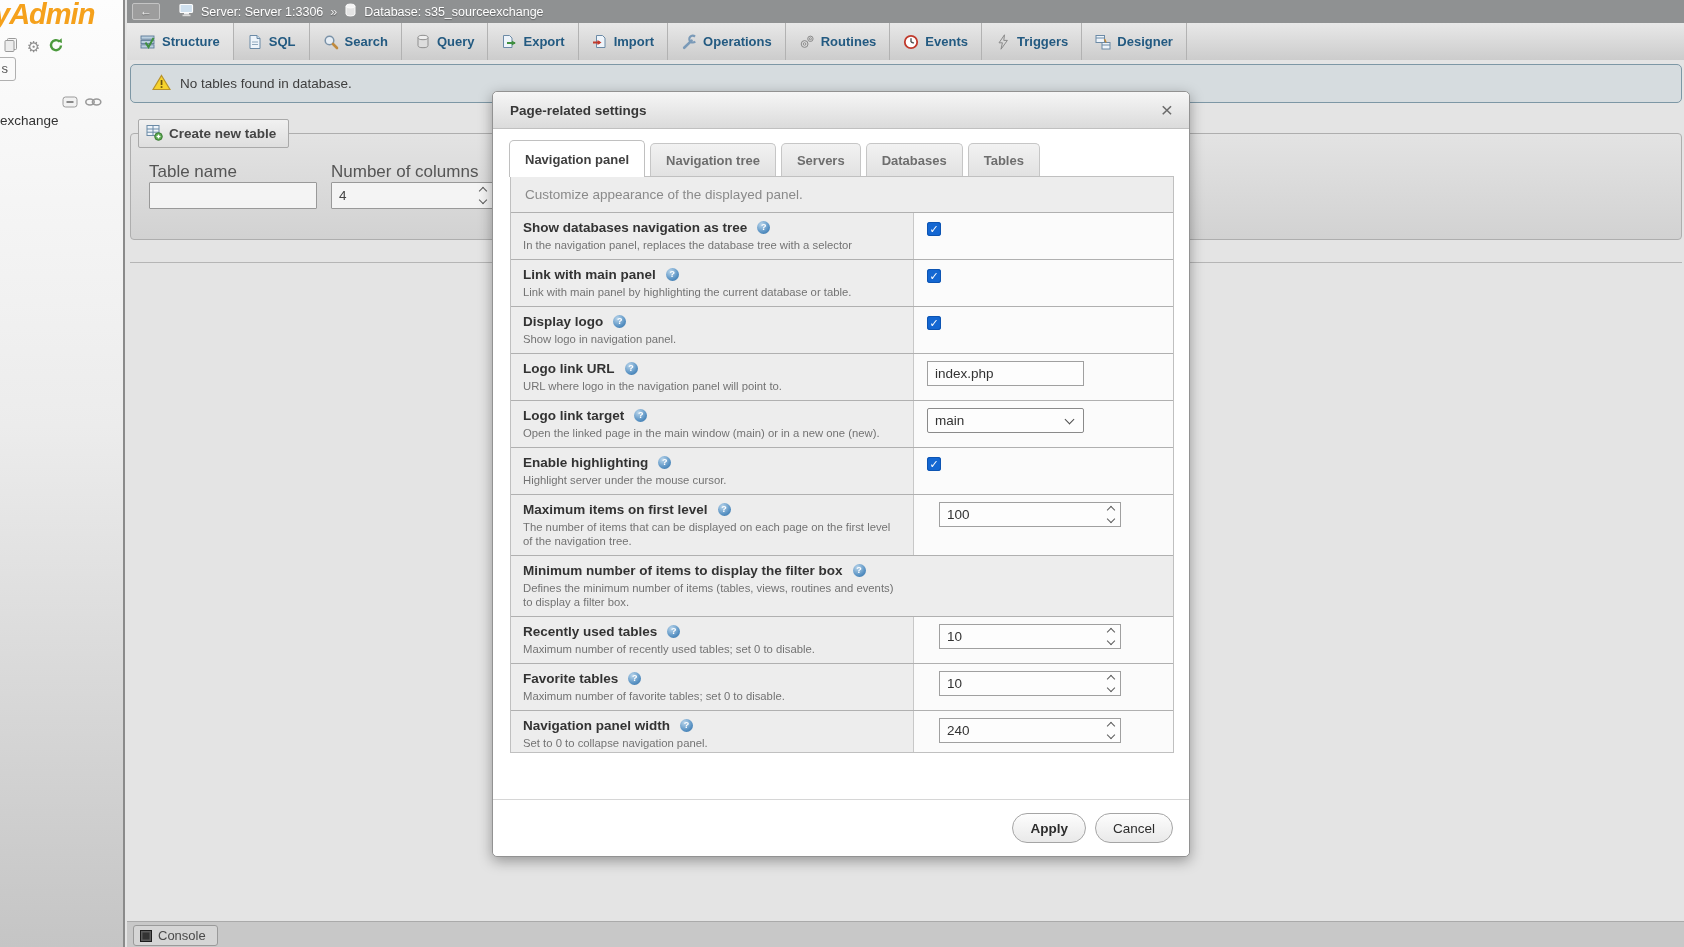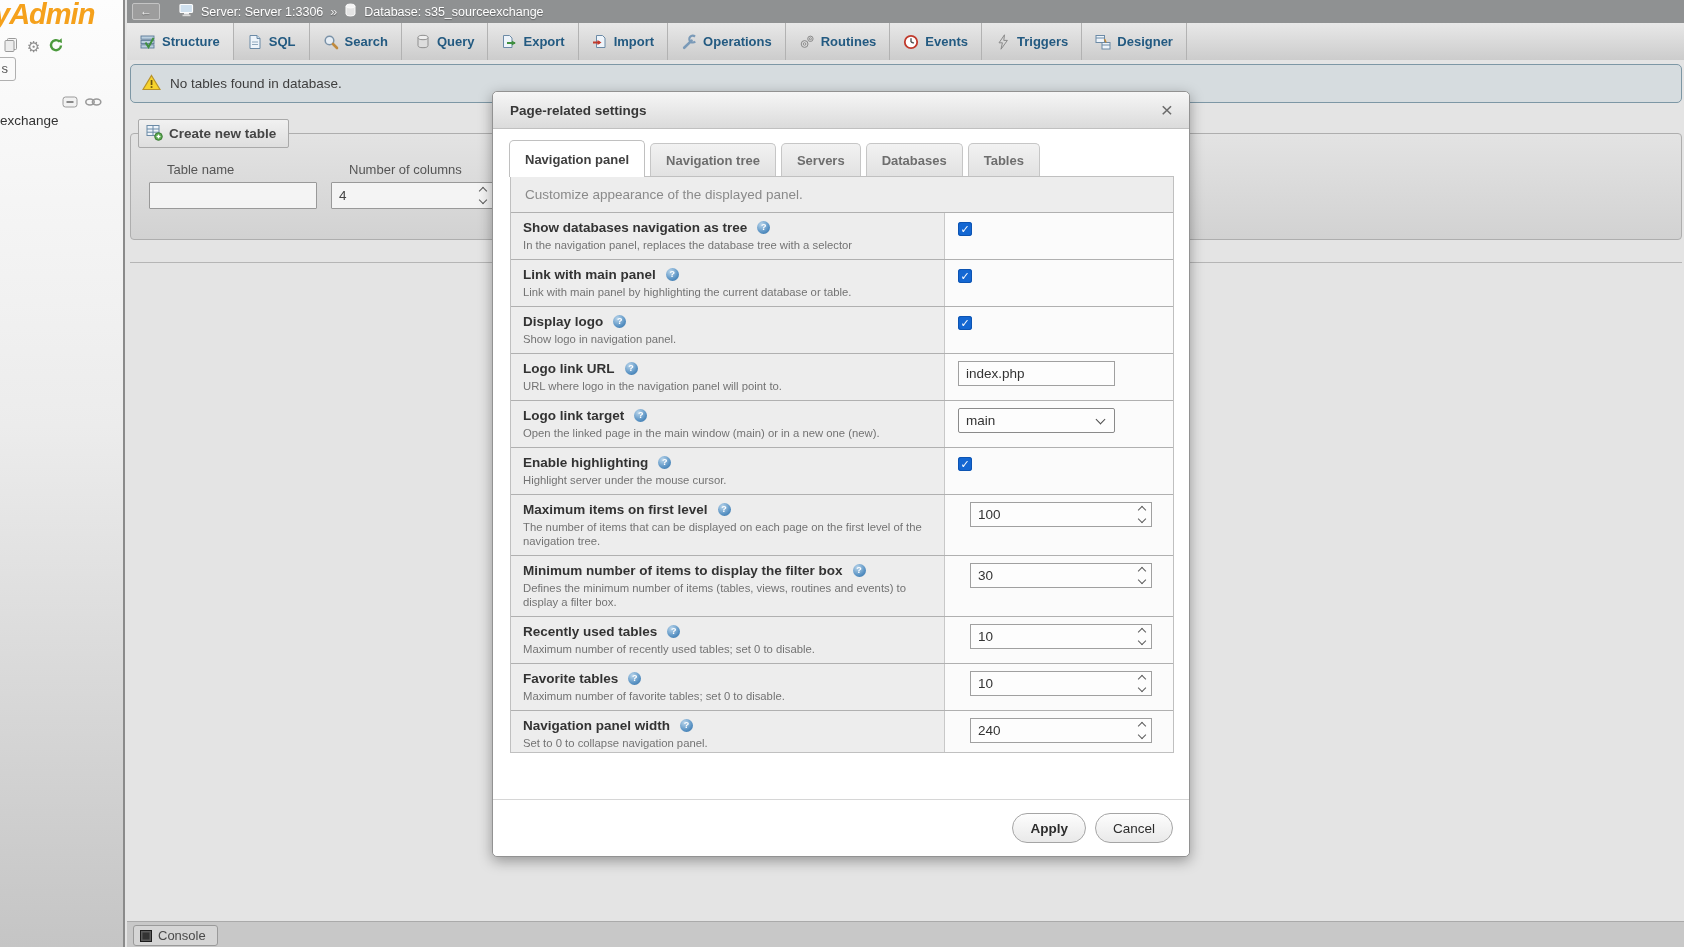--- a/index.html
+++ b/index.html
@@ -34,29 +34,29 @@
     background:linear-gradient(180deg,#e8e8e8,#cccccc); display:flex; }
   .mtab { display:flex; align-items:center; gap:6px; padding:0 13px;
     border-right:1px solid #b2b2b2; color:#235a81; font-weight:bold; font-size:13px; }
   .mtab.active { background:linear-gradient(180deg,#ebebeb,#dcdcdc); }
   .mtab svg { display:block; }
 
   
   #content { position:absolute; left:127px; top:60px; right:0; bottom:0; background:#e4e4e4; }
   .notice { position:absolute; left:3px; top:4px; right:2px; height:39px;
     background:#d6dcdf; border:1px solid #7d97a5; border-radius:5px;
-    display:flex; align-items:center; gap:9px; padding-left:11px;
+    display:flex; align-items:center; gap:9px; padding-left:21px;
     color:#3e3e3e; font-size:13.5px; }
   .create-fs { position:absolute; left:3px; top:73px; right:2px; height:107px;
     background:linear-gradient(180deg,#e3e3e3,#d2d2d2); border:1px solid #aeaeae; border-radius:4px; }
   .legend-chip { position:absolute; left:7px; top:-15px; height:29px;
     background:linear-gradient(180deg,#f1f1f1,#dedede); border:1px solid #a9a9a9; border-radius:2px;
     display:flex; align-items:center; gap:6px; padding:0 12px 0 7px;
     color:#454545; font-size:13.5px; font-weight:bold; }
-  .fs-label { position:absolute; top:28px; font-size:13px; color:#555;margin-left:18px; }
+  .fs-label { position:absolute; top:28px; font-size:17px; color:#555; }
   .fs-input { position:absolute; top:48px; height:27px; background:#f4f4f4;
     border:1px solid #999; border-radius:1px; font-size:13.5px; color:#444;
     display:flex; align-items:center; padding-left:7px; }
   .content-hr { position:absolute; left:3px; right:2px; top:202px; border-top:1px solid #b5b5b5; }
 
   
   #consolebar { position:absolute; left:0; right:0; bottom:0; height:26px;
     background:#c8c8c8; border-top:1px solid #aaa; }
   .console-btn { position:absolute; left:6px; top:3px; display:flex; align-items:center; gap:6px;
     background:#d5d5d5; border:1px solid #9a9a9a; border-radius:3px; padding:2px 11px 2px 6px;
@@ -78,21 +78,21 @@
     display:flex; align-items:flex-end; padding-left:16px; z-index:2; }
   .dtab { height:33px; display:flex; align-items:center; padding:0 15px;
     background:linear-gradient(180deg,#f2f2f2,#e2e2e2); border:1px solid #c6c6c6; border-bottom:none;
     border-radius:5px 5px 0 0; margin-right:5px; color:#6e6e6e; font-size:13px; font-weight:bold; }
   .dtab.active { height:37px; background:#fff; border:1px solid #c0c0c0; border-bottom:none;
     margin-bottom:-1px; color:#3f3f3f; }
   .dlg-fieldset { position:absolute; left:17px; top:84px; width:664px; height:577px;
     background:#ededed; border:1px solid #c0c0c0; overflow:hidden; }
   .intro { padding:10px 14px; font-size:13.5px; color:#8a8a8a; }
   .srow { display:flex; border-top:1px solid #b0b0b0; }
-  .cell-l { width:433px; padding:7px 14px 7px 12px; }
+  .cell-l { width:402px; padding:7px 14px 7px 12px; }
   .cell-r { flex:1; background:#fbfbfb; border-left:1px solid #c8c8c8; padding:7px 0 7px 13px; }
   .slabel { display:flex; align-items:center; gap:10px; }
   .slabel-text { font-size:13.5px; font-weight:bold; color:#333; }
   .help { width:13px; height:13px; border-radius:50%; flex:0 0 13px;
     background:radial-gradient(circle at 35% 28%, #b9d5eb, #5a93c4 60%, #2f6da3);
     color:#fff; font-size:9px; font-weight:bold; text-align:center; line-height:13px; }
   .sdesc { margin-top:3px; font-size:11.3px; color:#737373; line-height:14px; }
   .cbx { width:14px; height:14px; margin-top:2px; background:#1467d2; border-radius:3px;
     box-shadow:inset 0 0 0 1px #0d54b2; color:#fff; font-size:11px; font-weight:bold;
     text-align:center; line-height:14px; }
@@ -450,29 +450,20 @@
           </div>
         </div>
         <div class="srow">
           <div class="cell-l">
             <div class="slabel">
               <span class="slabel-text">Minimum number of items to display the filter box</span>
               <span class="help">?</span>
             </div>
             <div class="sdesc">Defines the minimum number of items (tables, views, routines and events) to display a filter box.</div>
           </div>
-          <div class="cell-r">
-            <div class="ninput">
-              <span>30</span>
-              <span class="num-spin">
-                <span class="spin-up"></span>
-                <span class="spin-dn"></span>
-              </span>
-            </div>
-          </div>
         </div>
         <div class="srow">
           <div class="cell-l">
             <div class="slabel">
               <span class="slabel-text">Recently used tables</span>
               <span class="help">?</span>
             </div>
             <div class="sdesc">Maximum number of recently used tables; set 0 to disable.</div>
           </div>
           <div class="cell-r">

